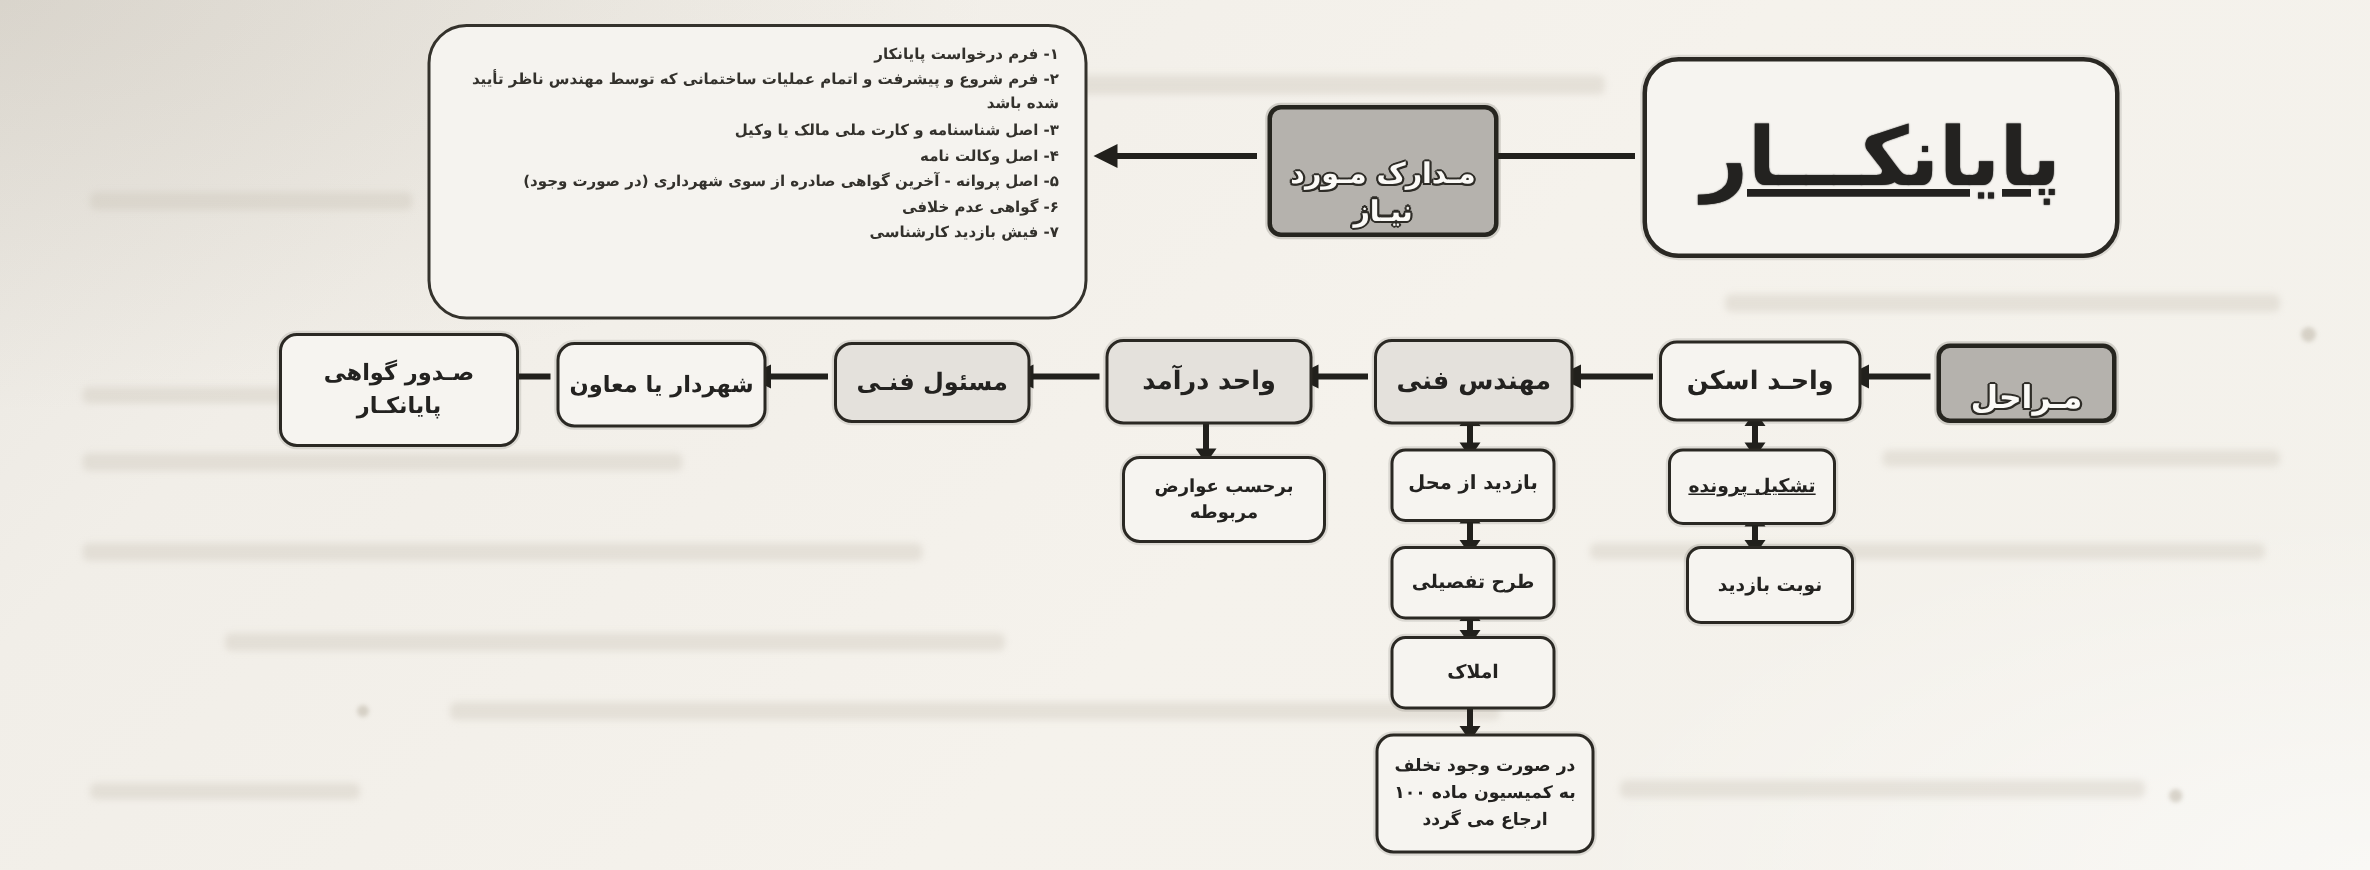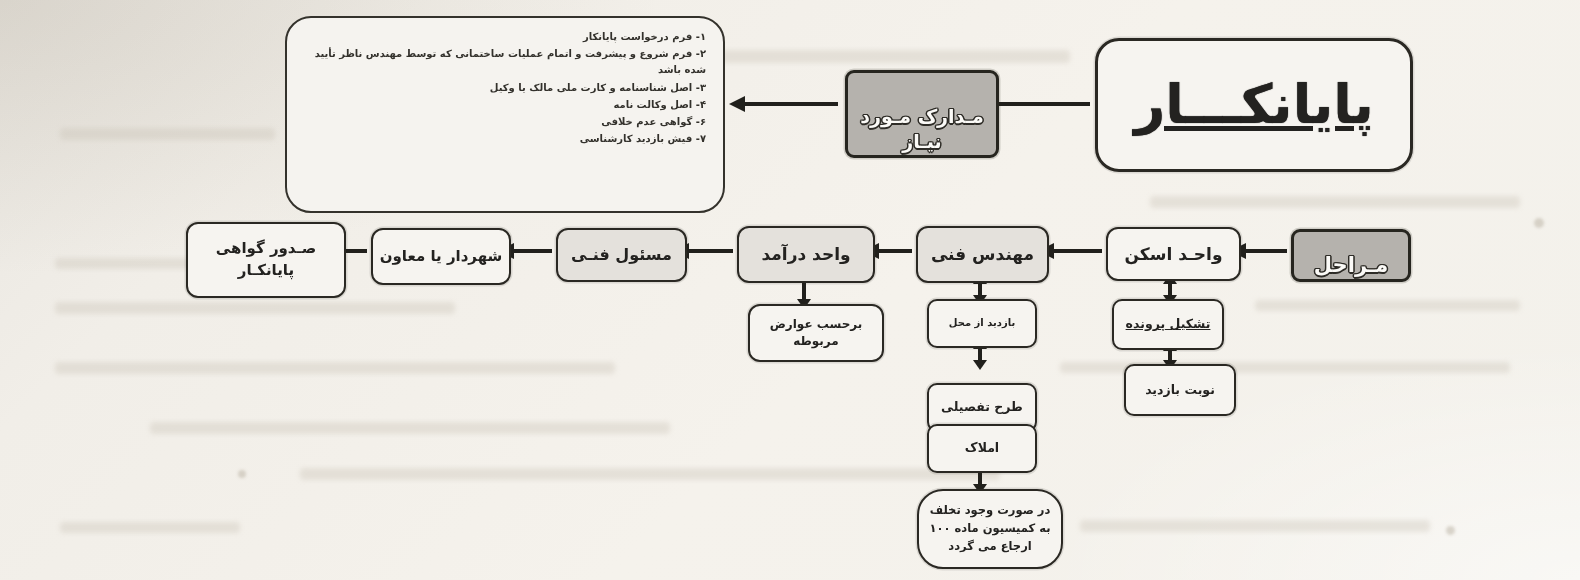--- a/index.html
+++ b/index.html
@@ -98,20 +98,21 @@
       <span>مـدارک مـورد نیـاز</span>
     </div>
 
   <div class="harrow" style="left:744px;top:102px;width:94px;"></div>
 
   <div class="docs" style="left:285px;top:16px;width:440px;height:197px;">
     <div class="doc-item">۱- فرم درخواست پایانکار</div>
     <div class="doc-item">۲- فرم شروع و پیشرفت و اتمام عملیات ساختمانی که توسط مهندس ناظر تأیید شده باشد</div>
     <div class="doc-item">۳- اصل شناسنامه و کارت ملی مالک یا وکیل</div>
     <div class="doc-item">۴- اصل وکالت نامه</div>
+    <div class="doc-item">۵- اصل پروانه - آخرین گواهی صادره از سوی شهرداری (در صورت وجود)</div>
     <div class="doc-item">۶- گواهی عدم خلافی</div>
     <div class="doc-item">۷- فیش بازدید کارشناسی</div>
   </div>
 
   <div class="stamp" style="left:1291px;top:229px;width:114px;height:47px;font-size:21px;">
       <span>مـراحل</span>
     </div>
 
   <div class="harrow" style="left:1245px;top:249px;width:42px;"></div>
 
@@ -152,33 +153,33 @@
   <div class="varrow both" style="left:1168px;top:283px;height:13px;"></div>
   <div class="box" style="left:1112px;top:299px;width:108px;height:47px;font-size:12.5px;border-radius:10px;text-decoration:underline;">
       <span>تشکیل پرونده</span>
     </div>
   <div class="varrow both" style="left:1168px;top:350px;height:11px;"></div>
   <div class="box" style="left:1112px;top:364px;width:108px;height:48px;font-size:12.5px;border-radius:10px;margin-left:12px;">
       <span>نوبت بازدید</span>
     </div>
 
   <div class="varrow both" style="left:978px;top:283px;height:13px;"></div>
-  <div class="box" style="left:927px;top:299px;width:106px;height:45px;font-size:10px;border-radius:10px;">
+  <div class="box" style="left:927px;top:299px;width:106px;height:45px;font-size:13px;border-radius:10px;">
       <span>بازدید از محل</span>
     </div>
   <div class="varrow both" style="left:978px;top:348px;height:13px;"></div>
-  <div class="box" style="left:927px;top:383px;width:106px;height:45px;font-size:12.5px;border-radius:10px;">
+  <div class="box" style="left:927px;top:364px;width:106px;height:45px;font-size:12.5px;border-radius:10px;">
       <span>طرح تفصیلی</span>
     </div>
   <div class="varrow both" style="left:978px;top:413px;height:8px;"></div>
   <div class="box" style="left:927px;top:424px;width:106px;height:45px;font-size:12.5px;border-radius:10px;">
       <span>املاک</span>
     </div>
   <div class="varrow down" style="left:978px;top:471px;height:14px;"></div>
-  <div class="box" style="left:917px;top:489px;width:126px;height:76px;font-size:11.5px;line-height:1.55;padding:0 8px;border-radius:26px;">
+  <div class="box" style="left:917px;top:489px;width:126px;height:76px;font-size:11.5px;line-height:1.55;padding:0 8px;">
       <span>در صورت وجود تخلف به کمیسیون ماده ۱۰۰ ارجاع می گردد</span>
     </div>
 
   <div class="varrow down" style="left:802px;top:281px;height:19px;"></div>
   <div class="box" style="left:748px;top:304px;width:112px;height:54px;font-size:12px;padding:0 10px;">
       <span>برحسب عوارض مربوطه</span>
     </div>
 
 </div>
 

